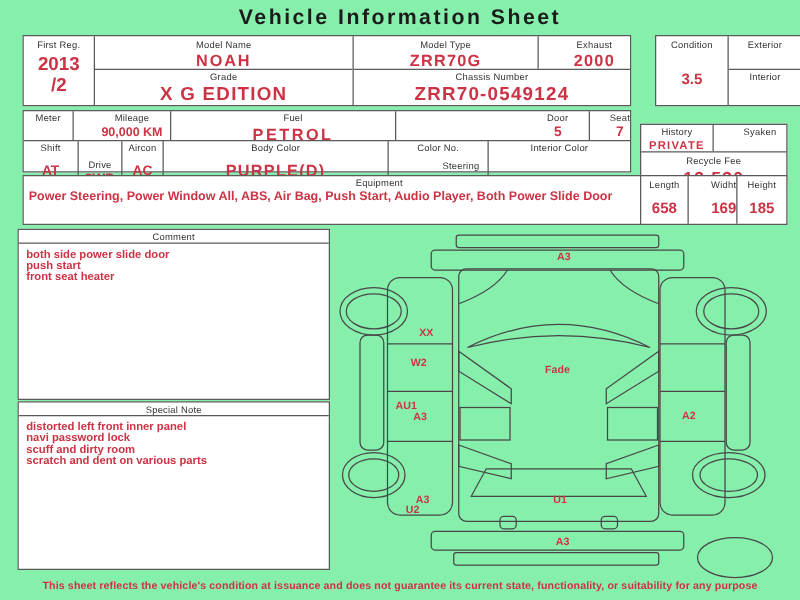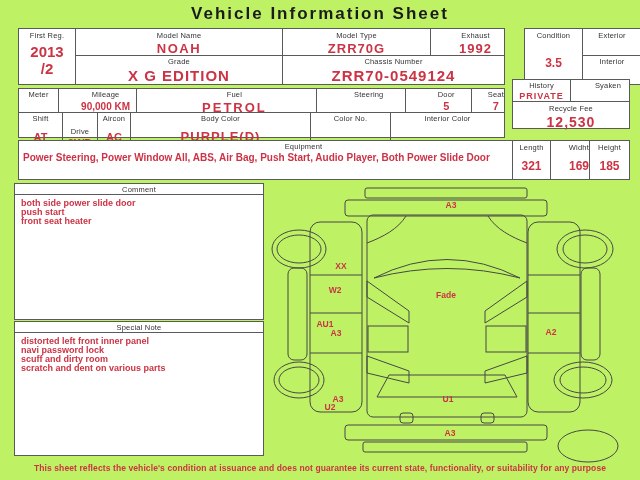--- a/index.html
+++ b/index.html
@@ -1,16 +1,16 @@
 <!DOCTYPE html>
 <html><head>
 <meta charset="utf-8">
 <style>
   html,body{margin:0;padding:0;background:#fff;}
-  .page{position:relative;width:640px;height:480px;background:#bef264;overflow:hidden;
+  .page{position:relative;width:640px;height:480px;background:#86efac;overflow:hidden;
         font-family:"Liberation Sans", sans-serif;
         --red:#cc3344; --bd:#5a5a5a; --lbl:#333333;}
   .title{position:absolute;left:0;top:4px;width:640px;text-align:center;
          font-size:17px;font-weight:bold;letter-spacing:2px;color:#1b1b1b;}
   .box{position:absolute;border:1px solid var(--bd);box-sizing:border-box;background:#fff;display:flex;}
   .colbox{display:flex;flex-direction:column;box-sizing:border-box;}
   .br{border-right:1px solid var(--bd);}
   .bb{border-bottom:1px solid var(--bd);gap:16px;}
   .hdr{font-size:7.5px;color:var(--lbl);letter-spacing:.2px;display:flex;align-items:center;justify-content:center;box-sizing:border-box;flex:0 0 auto;}
   .val{color:var(--red);font-weight:bold;display:flex;align-items:center;justify-content:center;box-sizing:border-box;}
@@ -45,21 +45,21 @@
       <div class="val fill" style="font-size:15px;letter-spacing:1px;">X G EDITION</div>
     </div>
     <div class="colbox fill">
       <div class="pair bb" style="height:27px;">
         <div class="colbox br" style="width:148px;">
           <div class="hdr" style="height:12px;">Model Type</div>
           <div class="val fill" style="font-size:13px;letter-spacing:1px;">ZRR70G</div>
         </div>
         <div class="colbox fill">
           <div class="hdr" style="height:12px;">Exhaust</div>
-          <div class="val fill" style="font-size:13px;letter-spacing:1px;">1992</div>
+          <div class="val fill" style="font-size:13px;letter-spacing:1px;">2000</div>
         </div>
       </div>
       <div class="hdr" style="height:11px;">Chassis Number</div>
       <div class="val fill" style="font-size:15px;letter-spacing:1px;">ZRR70-0549124</div>
     </div>
   </div>
 
   <div class="box" style="left:512px;top:28px;width:118px;height:57px;margin-left:12px;">
     <div class="colbox br" style="width:58px;">
       <div class="hdr" style="height:12px;">Condition</div>
@@ -80,21 +80,21 @@
         <div class="val fill" style="font-size:10px;"></div>
       </div>
       <div class="colbox br" style="width:68px;">
         <div class="hdr" style="height:11px;">Mileage</div>
         <div class="val fill" style="font-size:10px;">90,000 KM</div>
       </div>
       <div class="colbox br" style="width:180px;">
         <div class="hdr" style="height:11px;">Fuel</div>
         <div class="val fill" style="font-size:13px;letter-spacing:2px;">PETROL</div>
       </div>
-      <div class="colbox br" style="width:80px;">
+      <div class="colbox br" style="width:80px;margin-top:38px;">
         <div class="hdr" style="height:11px;">Steering</div>
         <div class="val fill" style="font-size:10px;"></div>
       </div>
       <div class="colbox br" style="width:55px;">
         <div class="hdr" style="height:11px;">Door</div>
         <div class="val fill" style="font-size:11px;">5</div>
       </div>
       <div class="colbox fill">
         <div class="hdr" style="height:11px;">Seat</div>
         <div class="val fill" style="font-size:11px;">7</div>
@@ -121,21 +121,21 @@
         <div class="hdr" style="height:11px;">Color No.</div>
         <div class="val fill" style="font-size:10px;"></div>
       </div>
       <div class="colbox fill">
         <div class="hdr" style="height:11px;">Interior Color</div>
         <div class="val fill" style="font-size:10px;"></div>
       </div>
     </div>
   </div>
 
-  <div class="box" style="left:512px;top:79px;width:118px;height:50px;flex-direction:column;">
+  <div class="box" style="left:512px;top:99px;width:118px;height:50px;flex-direction:column;">
     <div class="pair bb" style="height:22px;">
       <div class="colbox br" style="width:58px;">
         <div class="hdr" style="height:11px;">History</div>
         <div class="val fill" style="font-size:9px;letter-spacing:1px;">PRIVATE</div>
       </div>
       <div class="colbox fill">
         <div class="hdr" style="height:11px;">Syaken</div>
         <div class="val fill" style="font-size:9px;"></div>
       </div>
     </div>
@@ -144,21 +144,21 @@
   </div>
 
   <div class="box" style="left:18px;top:140px;width:571px;height:40px;flex-direction:column;">
     <div class="hdr" style="height:10px;">Equipment</div>
     <div class="eqtext fill">Power Steering, Power Window  All, ABS, Air Bag, Push Start, Audio Player, Both Power Slide Door</div>
   </div>
 
   <div class="box" style="left:512px;top:140px;width:118px;height:40px;">
     <div class="colbox br" style="width:38px;">
       <div class="hdr" style="height:12px;">Length</div>
-      <div class="val fill" style="font-size:12px;">321</div>
+      <div class="val fill" style="font-size:12px;">658</div>
     </div>
     <div class="colbox br" style="width:39px;align-items:flex-end;">
       <div class="hdr" style="height:12px;">Widht</div>
       <div class="val fill" style="font-size:12px;">169</div>
     </div>
     <div class="colbox fill">
       <div class="hdr" style="height:12px;">Height</div>
       <div class="val fill" style="font-size:12px;">185</div>
     </div>
   </div>

